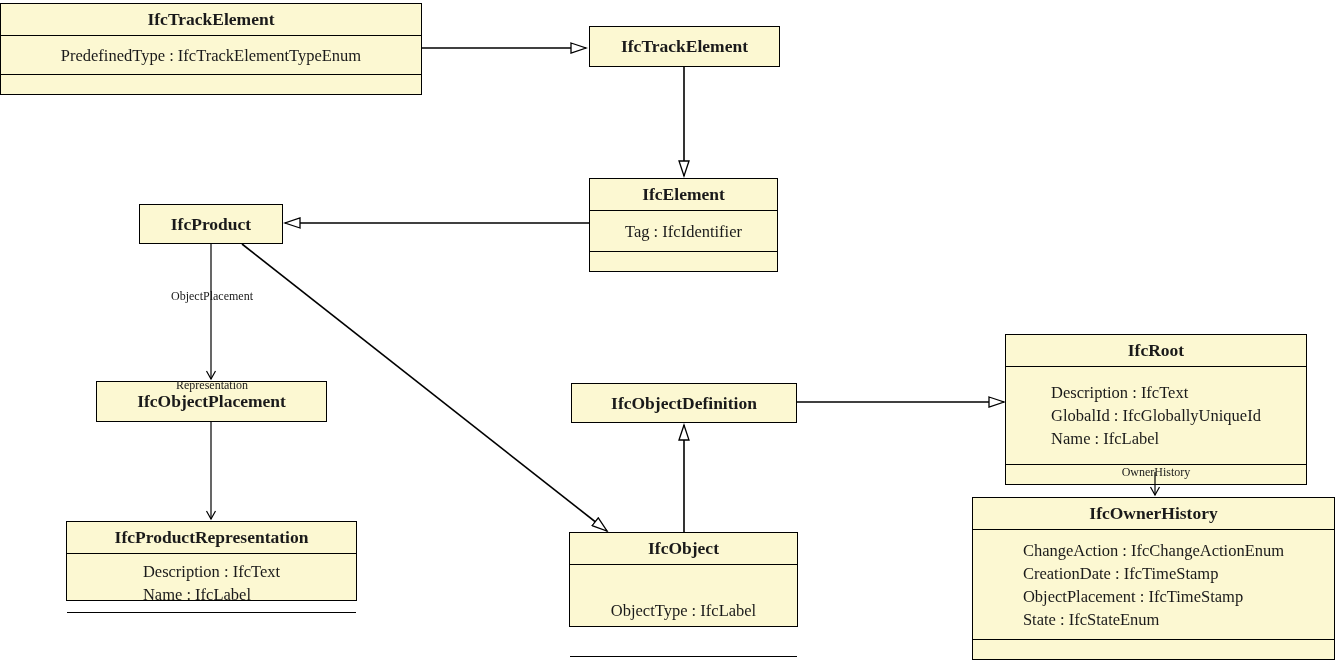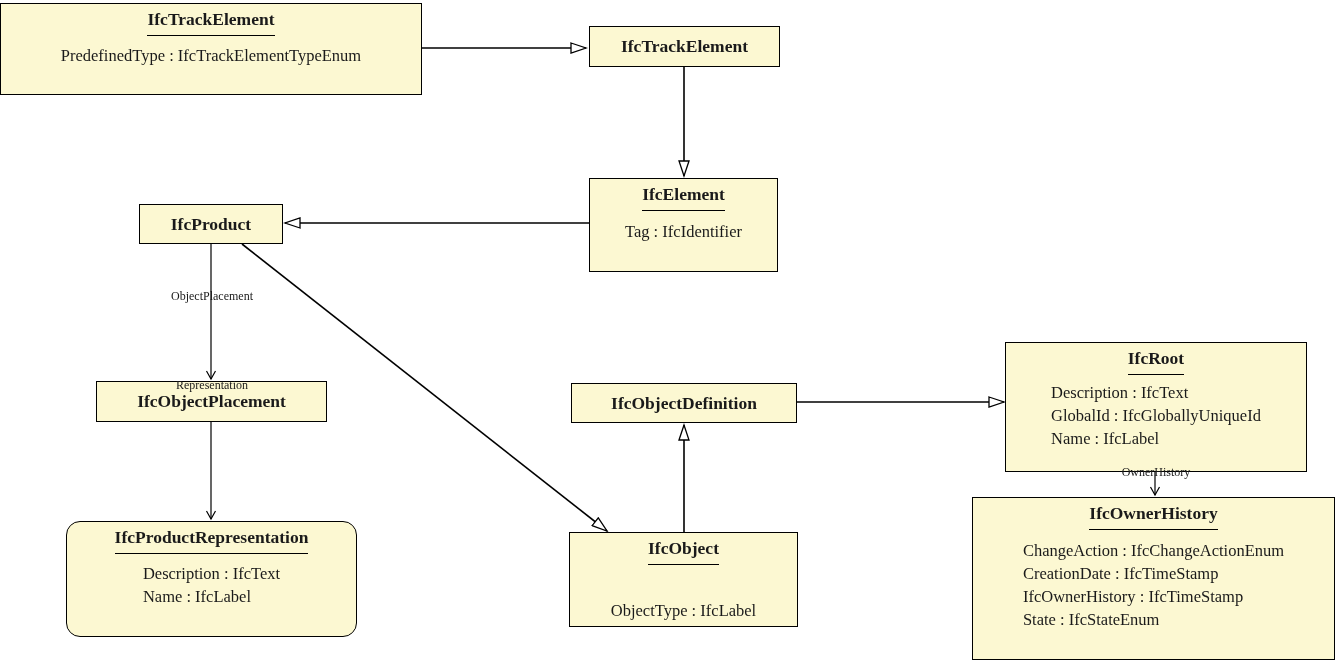--- a/index.html
+++ b/index.html
@@ -17,21 +17,20 @@
     color:var(--text);
     overflow:hidden;
   }
   .uml-class{
     position:absolute;
     background:var(--box-fill);
     border:1.5px solid var(--border-color);
     display:flex;
     flex-direction:column;
     z-index:2;
-    align-items:center;
   }
   .uml-title{
     height:32px;
     flex:0 0 auto;
     display:flex;
     align-items:center;
     justify-content:center;
     font-weight:bold;
     font-size:17.5px;
     border-bottom:1px solid var(--border-color);
@@ -62,24 +61,24 @@
     height:20px;
     flex:0 0 auto;
     border-top:1px solid var(--border-color);
   }
   
   #box-track-element{left:0px;top:3px;width:422px;height:92px;}
   #box-built-element{left:589px;top:26px;width:191px;height:41px;}
   #box-element{left:589px;top:178px;width:189px;height:94px;}
   #box-product{left:139px;top:204px;width:144px;height:40px;}
   #box-object-placement{left:96px;top:381px;width:231px;height:41px;}
-  #box-product-representation{left:66px;top:521px;width:291px;height:116px;border-radius:14px;}
+  #box-product-representation{left:66px;top:521px;width:291px;height:80px;}
   #box-object-definition{left:571px;top:383px;width:226px;height:40px;}
   #box-object{left:569px;top:532px;width:229px;height:95px;gap:28px;}
-  #box-root{left:1005px;top:342px;width:302px;height:130px;}
+  #box-root{left:1005px;top:334px;width:302px;height:151px;}
   #box-owner-history{left:972px;top:497px;width:363px;height:163px;}
 
   #connector-layer{
     position:absolute;
     left:0;top:0;
     width:1341px;height:661px;
     z-index:3;
     pointer-events:none;
   }
   .edge{stroke:var(--border-color);fill:none;}
@@ -188,21 +187,21 @@
   </div>
   <div class="uml-ops"></div>
 </div>
 
 <div class="uml-class" id="box-owner-history">
   <div class="uml-title">IfcOwnerHistory</div>
   <div class="uml-attrs">
     <div class="uml-attrs-inner">
       <div class="uml-attr">ChangeAction : IfcChangeActionEnum</div>
       <div class="uml-attr">CreationDate : IfcTimeStamp</div>
-      <div class="uml-attr">IfcOwnerHistory : IfcTimeStamp</div>
+      <div class="uml-attr">ObjectPlacement : IfcTimeStamp</div>
       <div class="uml-attr">State : IfcStateEnum</div>
     </div>
   </div>
   <div class="uml-ops"></div>
 </div>
 
 <div class="edge-label" id="label-object-placement">ObjectPlacement</div>
 <div class="edge-label" id="label-representation">Representation</div>
 <div class="edge-label" id="label-owner-history">OwnerHistory</div>
 

